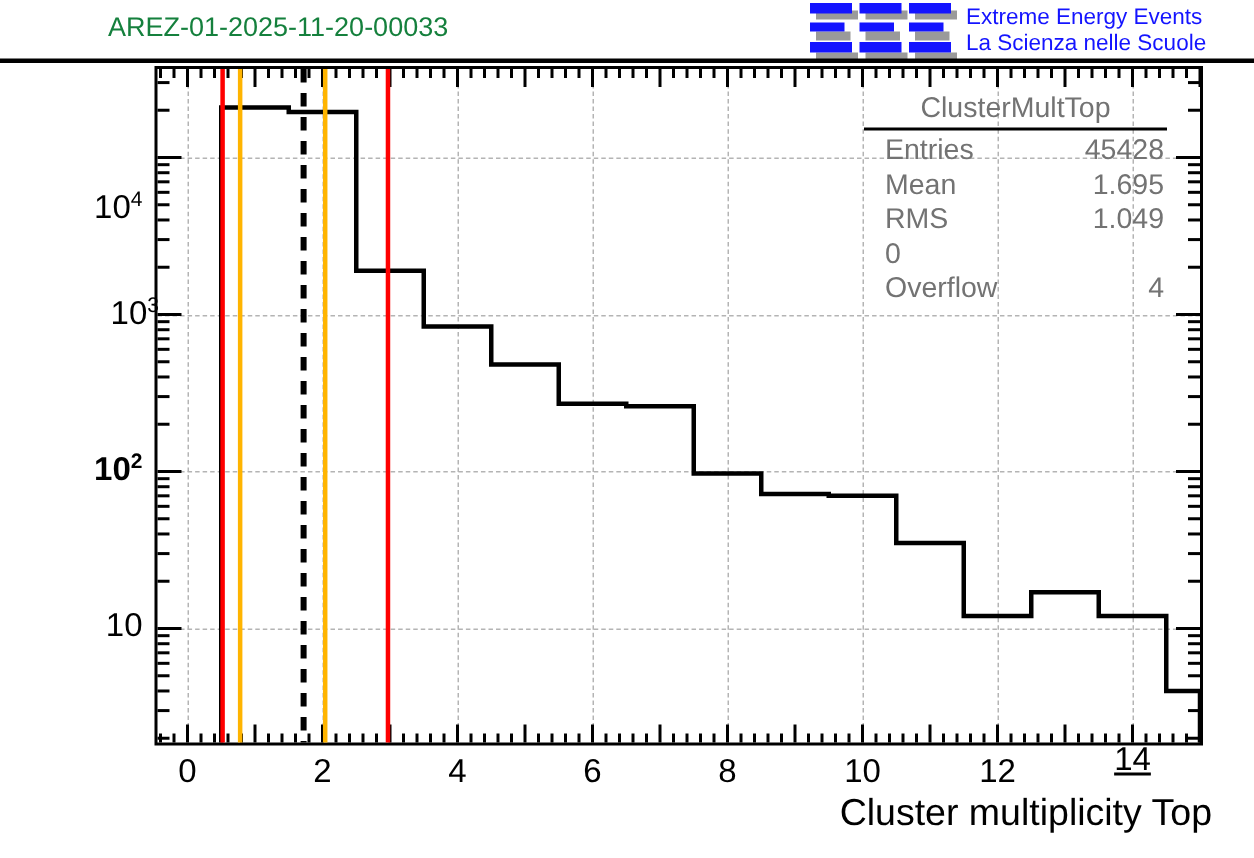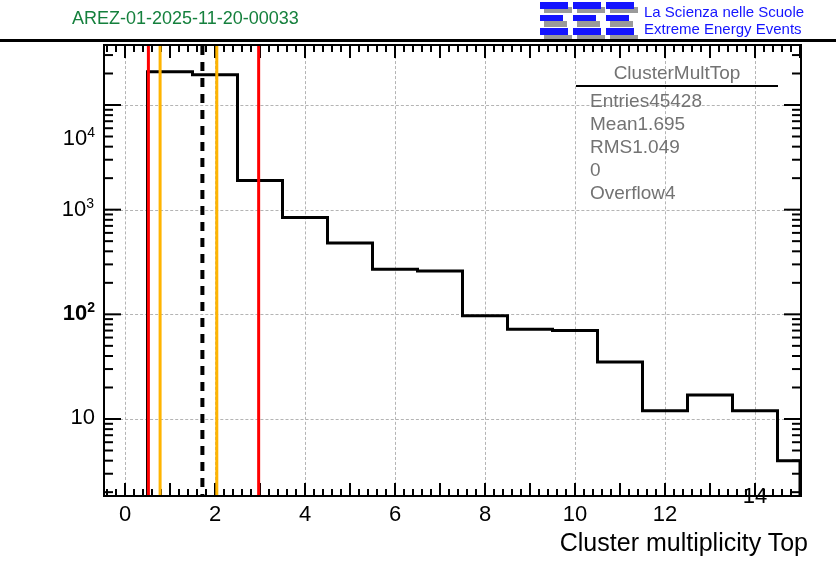--- a/index.html
+++ b/index.html
@@ -31,21 +31,21 @@
   .xlab{position:absolute;font-size:22px;text-align:center;width:60px;color:#000;}
   .ylab{position:absolute;font-size:22px;text-align:right;width:70px;color:#000;white-space:nowrap;}
   .ylab sup{font-size:14px;vertical-align:super;}
 
   .axis-title{position:absolute;right:28px;top:528px;font-size:25px;white-space:nowrap;}
 
   
   .stats{position:absolute;left:568px;top:62px;width:218px;font-size:19px;color:#737373;}
   .stats .name{text-align:center;padding-bottom:1px;}
   .stats .rule{height:2px;background:#000;margin:0 8px 2px 8px;}
-  .stats .row{display:flex;padding:0 10px 0 22px;line-height:23px;}
+  .stats .row{display:flex;justify-content:space-between;padding:0 10px 0 22px;line-height:23px;}
 
   
   svg.hist{position:absolute;left:0;top:0;width:836px;height:572px;overflow:visible;}
 </style>
 </head>
 <body>
 
 <div id="root">
 
   <div class="title">AREZ-01-2025-11-20-00033</div>
@@ -71,22 +71,22 @@
         <div class="e" style="left: 66px;">
           <div class="sh" style="left: 4px; top: 5px; width: 28px; height: 6px;"></div>
           <div class="sh" style="left: 4px; top: 19px; width: 23px; height: 6px;"></div>
           <div class="sh" style="left: 4px; top: 33px; width: 28px; height: 6px;"></div>
           <div class="bar" style="left: 0px; top: 0px; width: 28px; height: 7px;"></div>
           <div class="bar" style="left: 0px; top: 13px; width: 23px; height: 6px;"></div>
           <div class="bar" style="left: 0px; top: 26px; width: 28px; height: 7px;"></div>
         </div>
       </div>
     <div class="logo-txt">
+      <div>Extreme Energy Events</div>
       <div>La Scienza nelle Scuole</div>
-      <div>Extreme Energy Events</div>
     </div>
   </div>
   <div class="logo-rule"></div>
 
   <div class="plotarea" id="plotarea">
       <div class="grid-v" style="left: 20px;"></div>
       <div class="grid-v" style="left: 110px;"></div>
       <div class="grid-v" style="left: 200px;"></div>
       <div class="grid-v" style="left: 290px;"></div>
       <div class="grid-v" style="left: 380px;"></div>
@@ -342,26 +342,26 @@
     </svg>
 
   <div id="xlabels">
       <div class="xlab" style="left: 95px; top: 501px;">0</div>
       <div class="xlab" style="left: 185px; top: 501px;">2</div>
       <div class="xlab" style="left: 275px; top: 501px;">4</div>
       <div class="xlab" style="left: 365px; top: 501px;">6</div>
       <div class="xlab" style="left: 455px; top: 501px;">8</div>
       <div class="xlab" style="left: 545px; top: 501px;">10</div>
       <div class="xlab" style="left: 635px; top: 501px;">12</div>
-      <div class="xlab" style="left: 725px; top: 483px;">14</div>
+      <div class="xlab" style="left: 725px; top: 493px; text-decoration: underline;">14</div>
     </div>
   <div id="ylabels">
       <div class="ylab" style="left: 25px; top: 404px;">10</div>
       <div class="ylab" style="left: 25px; top: 299.333px; font-weight: bold;">10<sup>2</sup></div>
-      <div class="ylab" style="left: 24px; top: 194.666px;">10<sup>3</sup></div>
+      <div class="ylab" style="left: 36px; top: 194.666px;">10<sup>3</sup></div>
       <div class="ylab" style="left: 25px; top: 89.999px; margin-top: 34px;">10<sup>4</sup></div>
     </div>
 
   <div class="axis-title">Cluster multiplicity Top</div>
 
   <div class="stats">
     <div class="name">ClusterMultTop</div>
     <div class="rule"></div>
     <div id="statrows">
         <div class="row">

